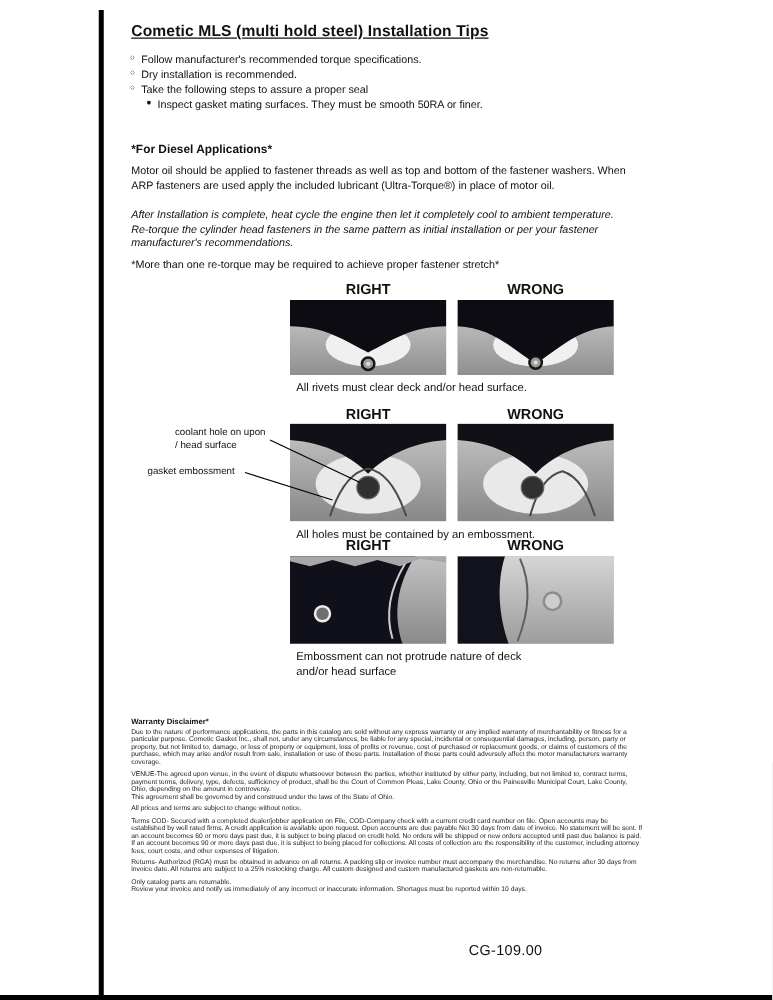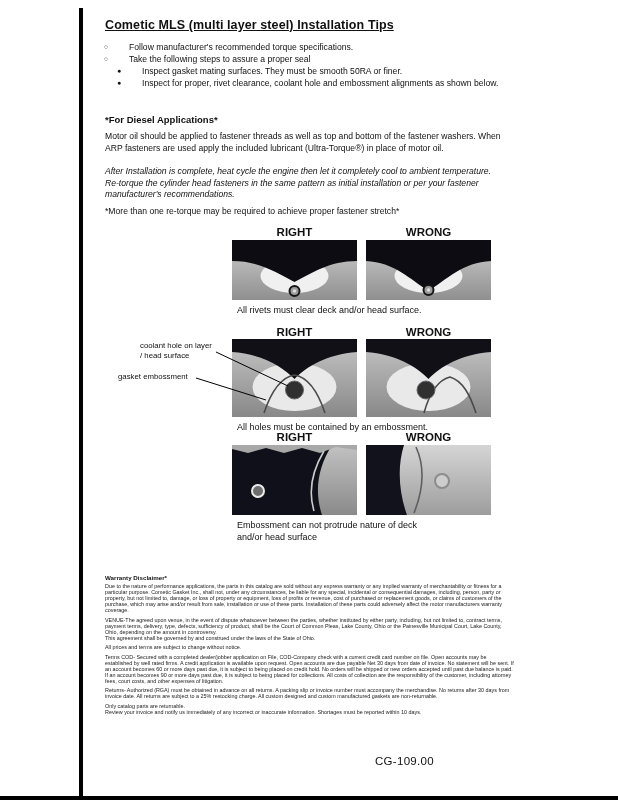--- a/index.html
+++ b/index.html
@@ -6,21 +6,21 @@
   .page{position:relative;width:618px;height:800px;background:#ffffff;
         font-family:"Liberation Sans",sans-serif;color:#111;overflow:hidden;}
   .abs{position:absolute;}
   #left-bar{left:79px;top:8px;width:4px;height:792px;background:#000;}
   #bottom-rule{left:0;top:796px;width:618px;height:4px;background:#000;}
 
   #page-title{left:105px;top:18px;font-size:12.5px;font-weight:bold;
               text-decoration:underline;letter-spacing:0.1px;}
 
   #tips{left:104px;top:41px;font-size:8.6px;line-height:12px;width:410px;}
-  .tip-row{display:flex;gap:16px;}
+  .tip-row{display:flex;}
   .tip-marker{width:9px;flex:0 0 9px;font-size:6.5px;line-height:12px;text-align:left;}
   .tip-sub{margin-left:13px;}
   .tip-sub .tip-marker{font-size:7px;}
 
   #diesel-heading{left:105px;top:114px;font-size:9.5px;font-weight:bold;}
   .para{width:398px;font-size:8.6px;line-height:11.5px;}
   #para1{left:105px;top:131px;}
   #para2{left:105px;top:166px;font-style:italic;}
   #retorque-note{left:105px;top:206px;font-size:8.6px;}
 
@@ -50,38 +50,38 @@
   #page-code{left:375px;top:755px;font-size:11.5px;letter-spacing:0.3px;color:#111;}
 </style>
 </head>
 <body>
 
 <div class="page">
 
   <div class="abs" id="left-bar"></div>
   <div class="abs" id="bottom-rule"></div>
 
-  <div class="abs" id="page-title">Cometic MLS (multi layer steel) Installation Tips</div>
+  <div class="abs" id="page-title">Cometic MLS (multi hold steel) Installation Tips</div>
 
   <div class="abs" id="tips">
     <div class="tip-row">
       <span class="tip-marker">○</span>
       <span>Follow manufacturer's recommended torque specifications.</span>
     </div>
     <div class="tip-row">
       <span class="tip-marker">○</span>
+      <span>Dry installation is recommended.</span>
+    </div>
+    <div class="tip-row">
+      <span class="tip-marker">○</span>
       <span>Take the following steps to assure a proper seal</span>
     </div>
     <div class="tip-row tip-sub">
       <span class="tip-marker">●</span>
       <span>Inspect gasket mating surfaces.  They must be smooth 50RA or finer.</span>
-    </div>
-    <div class="tip-row tip-sub">
-      <span class="tip-marker">●</span>
-      <span>Inspect for proper, rivet clearance, coolant hole and embossment alignments as shown below.</span>
     </div>
   </div>
 
   <div class="abs" id="diesel-heading">*For Diesel Applications*</div>
   <div class="abs para" id="para1">Motor oil should be applied to fastener threads as well as top and bottom of the fastener washers. When ARP fasteners are used apply the included lubricant (Ultra-Torque®) in place of motor oil.</div>
   <div class="abs para" id="para2">After Installation is complete, heat cycle the engine then let it completely cool to ambient temperature. Re-torque the cylinder head fasteners in the same pattern as initial installation or per your fastener manufacturer's recommendations.</div>
   <div class="abs" id="retorque-note">*More than one re-torque may be required to achieve proper fastener stretch*</div>
 
   <div class="abs dlabel" id="lbl-r1">RIGHT</div>
   <div class="abs dlabel" id="lbl-w1">WRONG</div>
@@ -145,21 +145,21 @@
       </linearGradient>
         </defs>
       <rect width="125" height="78" fill="url(#g2w)"></rect>
       <ellipse cx="62.5" cy="48" rx="42" ry="24" fill="#e9e9e9"></ellipse>
       <path d="M0,0 H125 V13 C95,15 74,28 62.5,40 C51,28 30,15 0,13 Z" fill="#101016"></path>
       <path d="M58,74 C64,52 72,41 84,38 C97,42 104,56 110,74" fill="none" stroke="#4a4a4a" stroke-width="1.6"></path>
       <circle cx="60" cy="51" r="9" fill="#303030" stroke="#666666" stroke-width="1"></circle>
     </svg>
   </div>
 
-  <div class="abs" id="ann1">coolant hole on layer / head surface</div>
+  <div class="abs" id="ann1">coolant hole on upon / head surface</div>
   <div class="abs" id="ann2">gasket embossment</div>
   <div class="abs" id="leaders">
     <svg viewBox="0 0 180 70">
       <line x1="86" y1="14" x2="158" y2="48" stroke="#000" stroke-width="1"></line>
       <line x1="66" y1="40" x2="136" y2="62" stroke="#000" stroke-width="1"></line>
     </svg>
   </div>
   <div class="abs caption" id="cap2">All holes must be contained by an embossment.</div>
 
   <div class="abs dlabel" id="lbl-r3">RIGHT</div>

